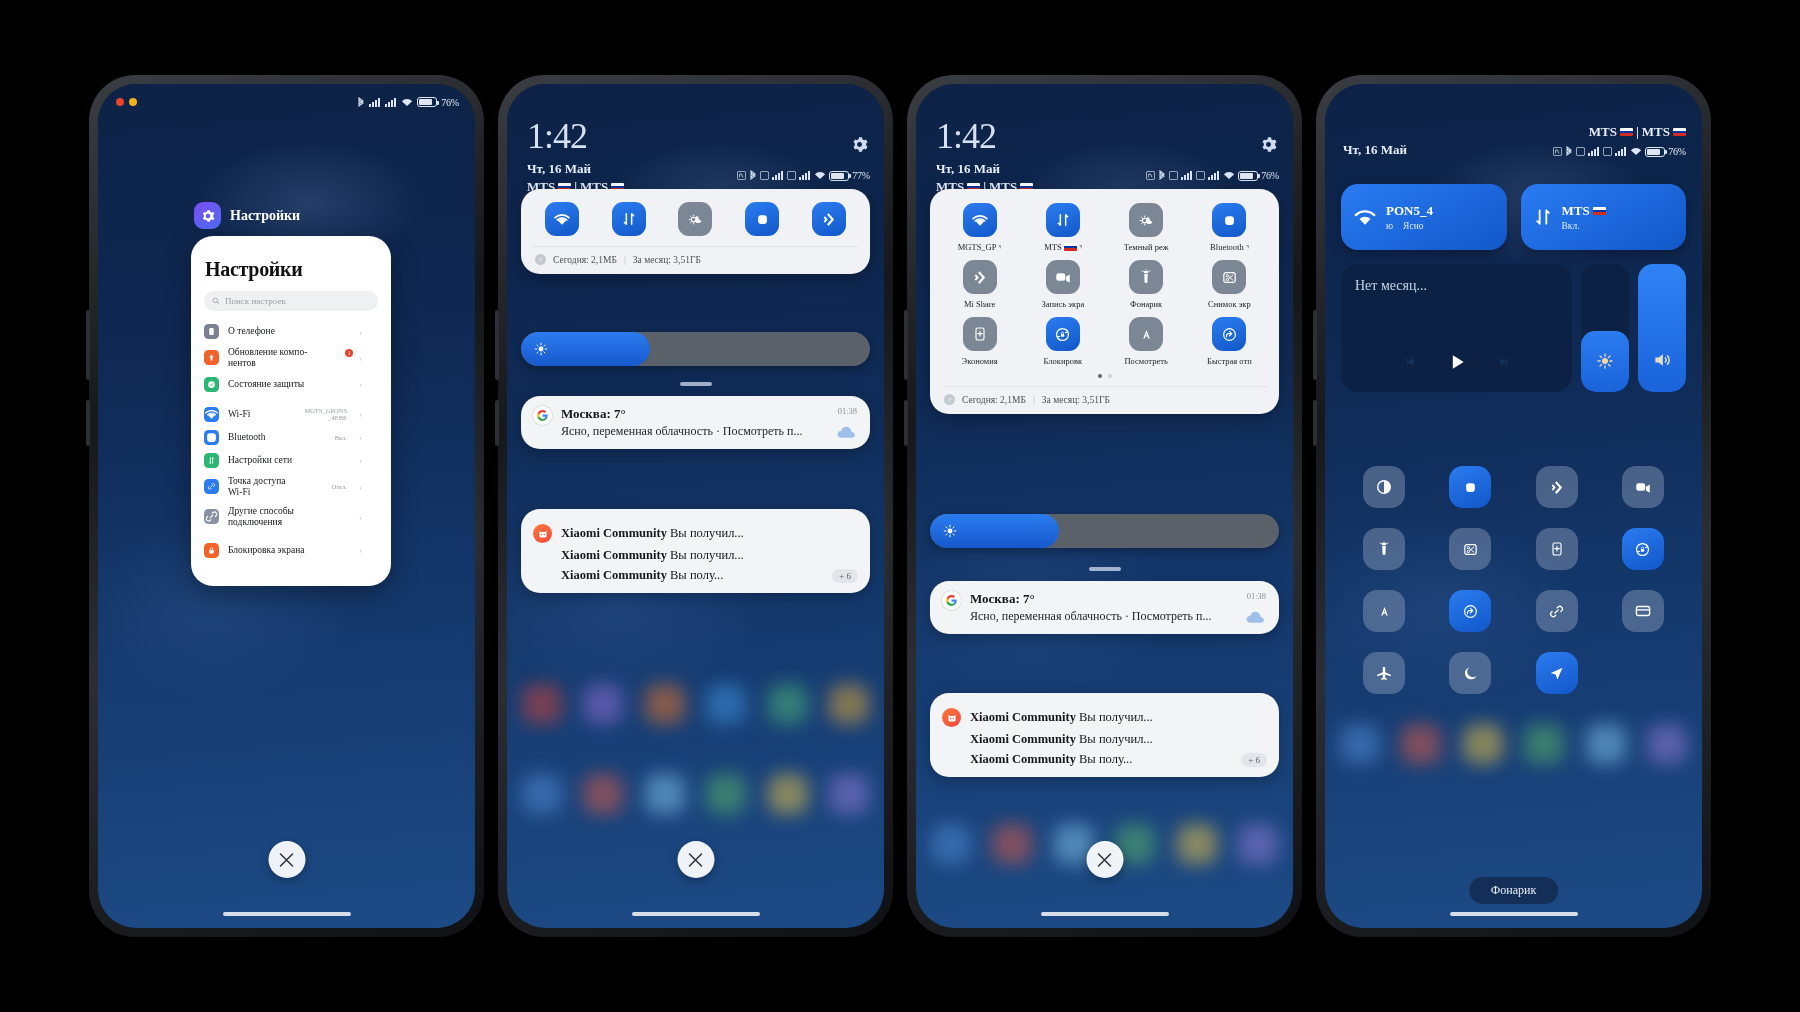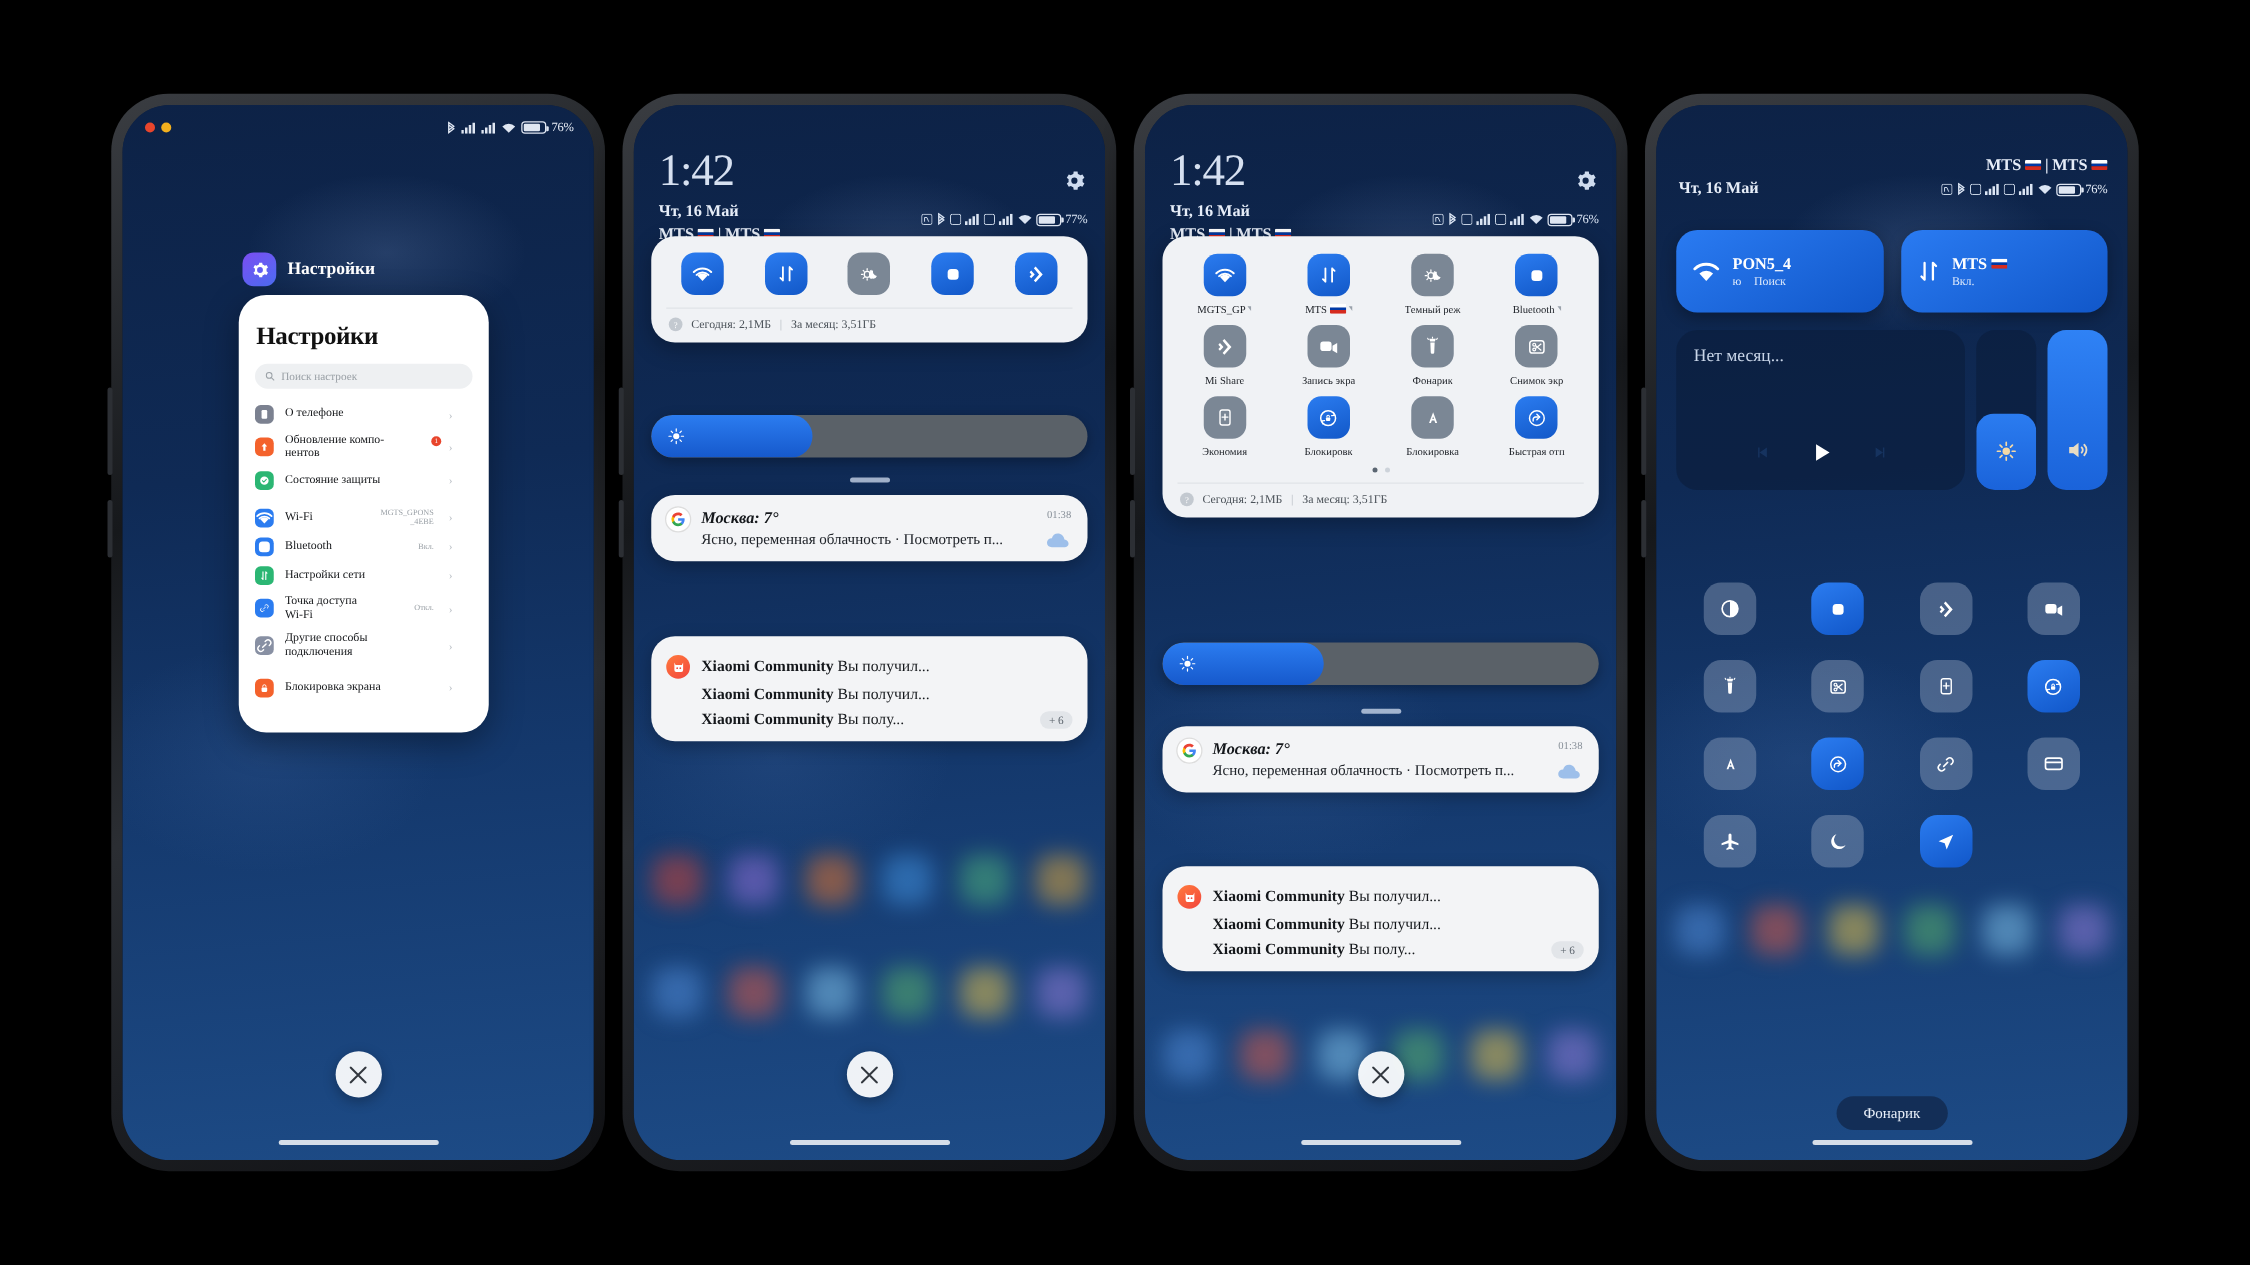--- a/index.html
+++ b/index.html
@@ -143,21 +143,21 @@
   .bright-fill { position:absolute; left:0; top:0; bottom:0; width:37%; background:linear-gradient(180deg,#2b7cf0,#1659cc); border-radius:17px; display:flex; align-items:center; padding-left:13px; }
   .grabber { position:absolute; left:50%; transform:translateX(-50%); width:32px; height:4px; border-radius:3px; background:rgba(210,222,240,.75); }
 
   .notif {
     position:absolute; left:14px; right:14px;
     background:#f3f4f6; border-radius:19px; padding:10px 12px;
     box-shadow:0 4px 14px rgba(0,0,0,.26);
   }
   .notif-head { display:flex; align-items:flex-start; gap:9px; }
   .notif-ico { width:19px; height:19px; border-radius:50%; flex:0 0 auto; display:flex; align-items:center; justify-content:center; font-size:11px; font-weight:bold; }
-  .notif-title { font-size:13px; font-weight:bold; color:#14171b;font-style:italic; }
+  .notif-title { font-size:13px; font-weight:bold; color:#14171b; }
   .notif-body { font-size:12px; color:#20242a; line-height:1.22; margin-top:2px; }
   .notif-time { position:absolute; right:13px; top:10px; font-size:8.5px; color:#878f98; }
   .notif-weather { position:absolute; right:12px; bottom:8px; opacity:.85; }
   .notif-line { display:flex; align-items:center; gap:9px; margin-top:5px; }
   .notif-line .tx { font-size:12.5px; color:#14171b; flex:1; white-space:nowrap; overflow:hidden; }
   .notif-line .tx b { font-weight:bold;text-align:center; }
   .plus-badge { background:#e2e5e9; color:#5a626b; font-size:9px; border-radius:9px; padding:2px 7px; }
 
   
   .cc-head { position:absolute; top:58px; left:18px; right:16px; color:#e6edf8; }
@@ -805,21 +805,21 @@
                 <span>Блокировк</span>
               </div>
      </div>
             <div class="qs-cell">
        <div class="qs-tile qs-off">
                 <svg width="17" height="17" viewBox="0 0 24 24">
                   <path d="M12 5.5l4.6 12h-2.2l-.95-2.7H10.5l-.95 2.7H7.4zM11.1 12.9h1.8L12 10.2z" fill="#fff"></path>
                 </svg>
               </div>
        <div class="lab">
-                <span>Блокировка</span>
+                <span>Посмотреть</span>
               </div>
      </div>
             <div class="qs-cell">
        <div class="qs-tile qs-on">
                 <svg width="17" height="17" viewBox="0 0 24 24">
                   <circle cx="12" cy="12" r="8.3" fill="none" stroke="#fff" stroke-width="1.7"></circle>
                   <path d="M12 7.6l3.1 3.1-3.1 3.1" stroke="#fff" stroke-width="1.6" fill="none" stroke-linecap="round" stroke-linejoin="round"></path>
                   <path d="M15 10.7H10.4A2.6 2.6 0 0 0 7.8 13.3v2" stroke="#fff" stroke-width="1.6" fill="none" stroke-linecap="round"></path>
                 </svg>
               </div>
@@ -992,21 +992,21 @@
           <span class="g">
               <svg width="24" height="18" viewBox="0 0 28 20">
                 <path d="M14 19 7.6 12.2a9.2 9.2 0 0 1 12.8 0z" fill="#fff"></path>
                 <path d="M3.2 7.8a15.6 15.6 0 0 1 21.6 0" stroke="#fff" stroke-width="2.6" fill="none" stroke-linecap="round"></path>
               </svg>
             </span>
           <div class="cc-conn-txt">
             <div class="t1">PON5_4</div>
             <div class="t2">
                 <span>ю</span>
-                <span>Поиск</span>
+                <span>Ясно</span>
               </div>
           </div>
         </div>
         <div class="cc-conn-card">
           <span class="g">
               <svg width="20" height="20" viewBox="0 0 24 24">
                 <path d="M8 4v16M8 20l-3-3M16 20V4M16 4l3 3" stroke="#fff" stroke-width="2.2" fill="none" stroke-linecap="round" stroke-linejoin="round"></path>
               </svg>
             </span>
           <div class="cc-conn-txt">

